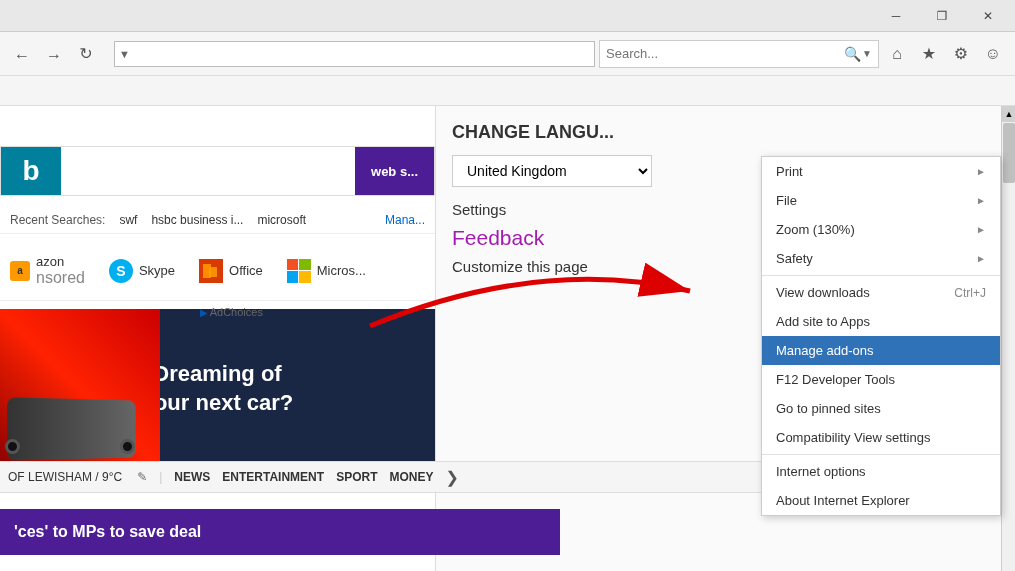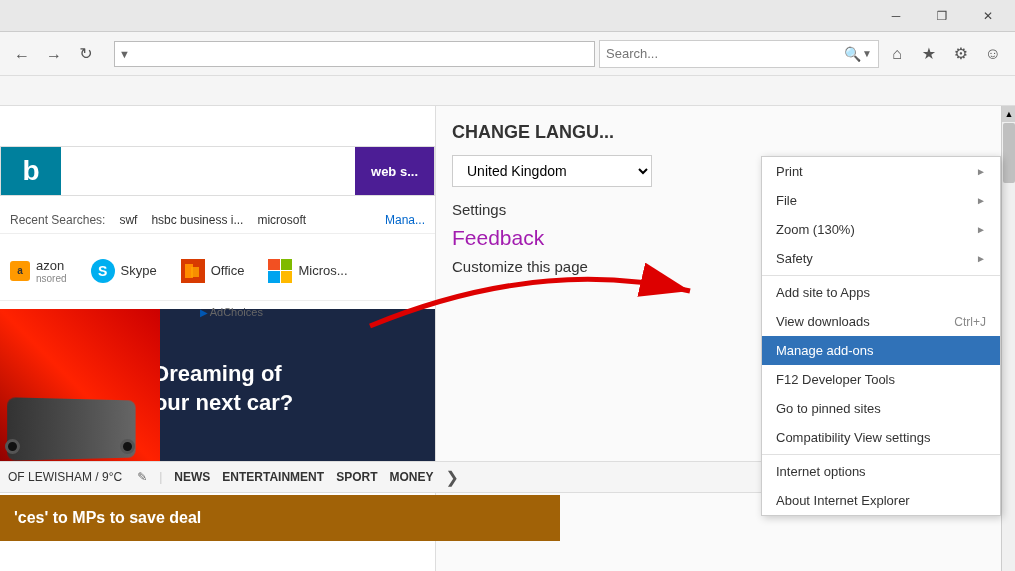--- a/index.html
+++ b/index.html
@@ -232,23 +232,23 @@
     .ticker-sep { color: #ccc; }
     .ticker-cat { font-weight: 600; color: #333; cursor: pointer; }
     .ticker-powered { margin-left: auto; color: #666; font-size: 11px; }
     .ticker-arrow {
       background: none; border: none; font-size: 16px; cursor: pointer; color: #555;
     }
 
     
     .headline-bar {
       position: absolute;
-      bottom: 30px; left: 0;
+      bottom: 16px; left: 0;
       width: 560px; height: 46px;
-      background: #a16207;
+      background: #4c1d95;
       display: flex; align-items: center;
       padding: 0 14px;
     }
     .headline-text {
       color: white; font-size: 16px; font-weight: 600;
     }
 
     
     .scrollbar {
       position: absolute;
@@ -357,21 +357,21 @@
     <span class="recent-item">hsbc business i...</span>
     <span class="recent-item">microsoft</span>
     <span class="manage-link">Mana...</span>
   </div>
 
   <div class="pinned-sites">
     <div class="pinned-site">
       <div class="site-icon-amazon">a</div>
       <div>
         <div style="font-size:13px;">azon</div>
-        <div style="font-size:10px; color:#888;">nsored</div>
+        <div style="font-size:16px; color:#888;">nsored</div>
       </div>
     </div>
     <div class="pinned-site">
       <div class="site-icon-skype">S</div>
       <span>Skype</span>
     </div>
     <div class="pinned-site">
       <div class="site-icon-office">
         <svg width="20" height="20" viewBox="0 0 20 20">
           <rect x="2" y="3" width="8" height="14" fill="#ff8c00"></rect>
@@ -455,25 +455,25 @@
     <div class="menu-item">
       <span>Zoom (130%)</span>
       <span class="menu-arrow">►</span>
     </div>
     <div class="menu-item">
       <span>Safety</span>
       <span class="menu-arrow">►</span>
     </div>
     <div class="menu-separator"></div>
     <div class="menu-item">
-      <span>Add site to Apps</span>
-    </div>
-    <div class="menu-item">
       <span>View downloads</span>
       <span class="shortcut">Ctrl+J</span>
+    </div>
+    <div class="menu-item">
+      <span>Add site to Apps</span>
     </div>
     <div class="menu-item highlighted">
       <span>Manage add-ons</span>
     </div>
     <div class="menu-item">
       <span>F12 Developer Tools</span>
     </div>
     <div class="menu-item">
       <span>Go to pinned sites</span>
     </div>

